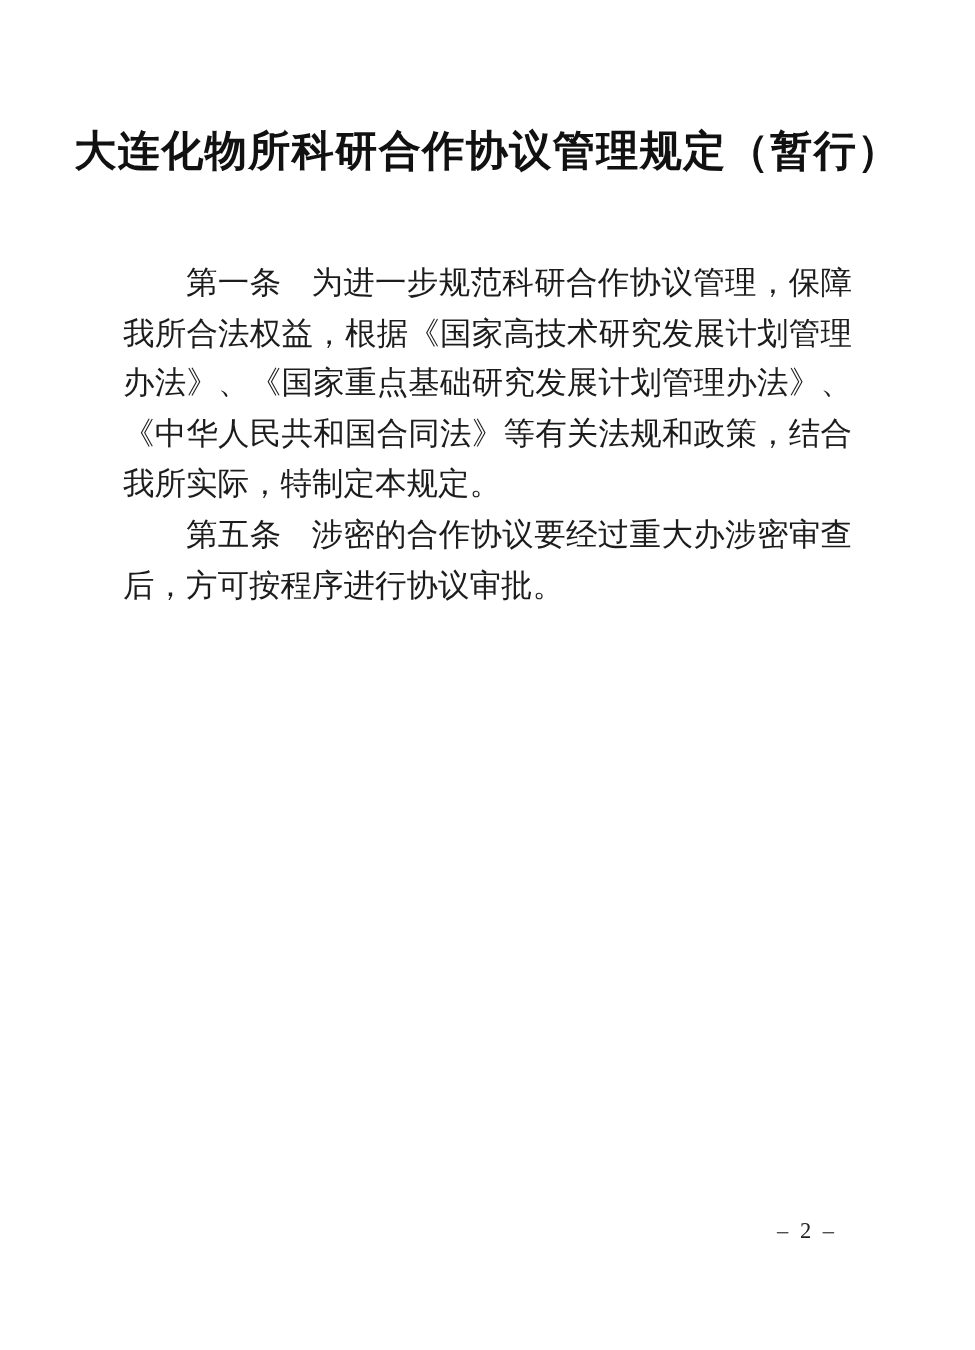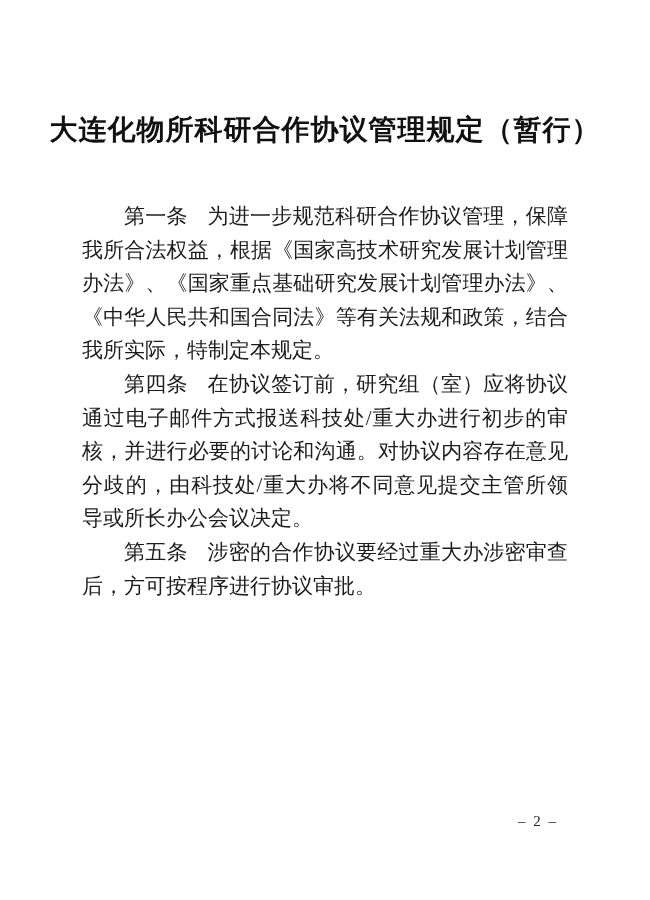--- a/index.html
+++ b/index.html
@@ -12,21 +12,21 @@
     width: 650px;
     height: 900px;
     background: #ffffff;
     color: #1c1c1c;
     font-family: "Liberation Serif", "DejaVu Serif", serif;
     overflow: hidden;
     box-sizing: border-box;
   }
   .doc-title {
     margin: 0;
-    padding-top: 110px;
+    padding-top: 82px;
     text-align: center;
     font-size: 28px;
     line-height: 40px;
     font-weight: bold;
     letter-spacing: 1px;
     color: #111111;
   }
   .content {
     width: 486px;
     margin: 50px auto 0 auto;
@@ -60,23 +60,20 @@
   <h1 class="doc-title">大连化物所科研合作协议管理规定（暂行）</h1>
 
   <div class="content">
 
     <p class="para">
       <span class="clause-label">第一条</span><span>为进一步规范科研合作协议管理，保障我所合法权益，根据《国家高技术研究发展计划管理办法》、《国家重点基础研究发展计划管理办法》、《中华人民共和国合同法》等有关法规和政策，结合我所实际，特制定本规定。</span>
     </p>
 
 
 
-    <p class="para">
-      <span class="clause-label">第四条</span><span>在协议签订前，研究组（室）应将协议通过电子邮件方式报送科技处/重大办进行初步的审核，并进行必要的讨论和沟通。对协议内容存在意见分歧的，由科技处/重大办将不同意见提交主管所领导或所长办公会议决定。</span>
-    </p>
 
     <p class="para">
       <span class="clause-label">第五条</span><span>涉密的合作协议要经过重大办涉密审查后，方可按程序进行协议审批。</span>
     </p>
 
   </div>
 
   <div class="page-number">– 2 –</div>
 
 </div>

